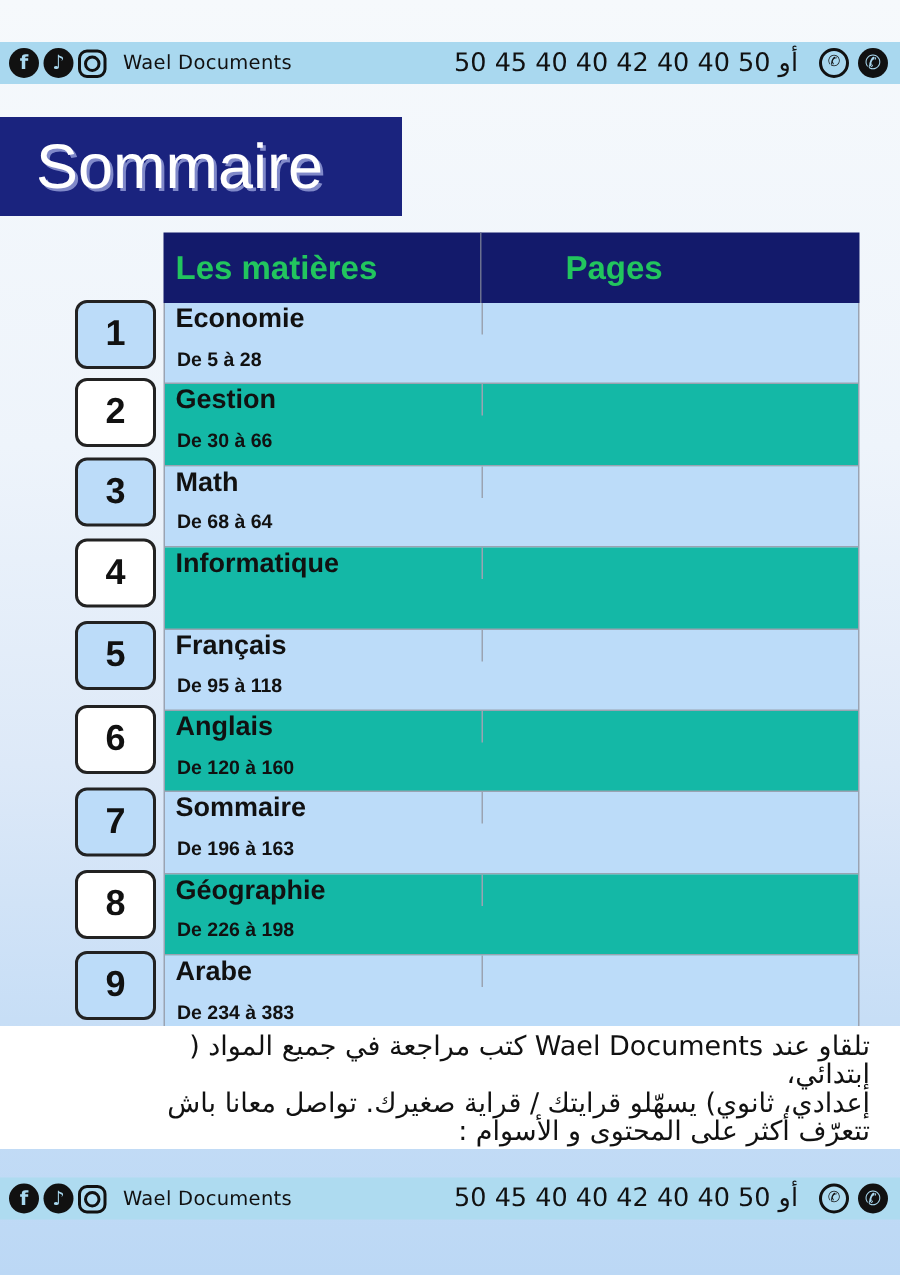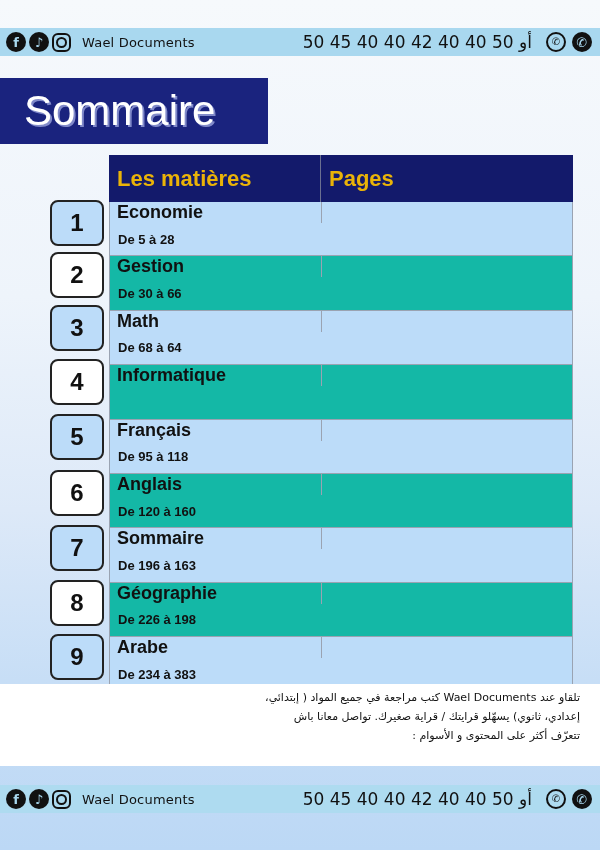--- a/index.html
+++ b/index.html
@@ -40,25 +40,25 @@
       display: flex; align-items: center; padding-left: 24px;
     }
     .title-banner span {
       font-family: "Liberation Sans", sans-serif; font-size: 42px; color: #fff;
       text-shadow: 2px 2px 0 #8089c9;
     }
 
     .table-wrap { position: absolute; left: 109px; top: 155px; width: 464px; }
     .thead { display: flex; height: 47px; background: #131a6b; }
     .thead div {
-      color: #eab308; font-family: "Liberation Sans", sans-serif; font-weight: bold; font-size: 22px;
+      color: #22c55e; font-family: "Liberation Sans", sans-serif; font-weight: bold; font-size: 22px;
       display: flex; align-items: center; padding-left: 8px;
     }
     .thead .c1 { width: 212px; border-right: 1px solid #6b7090; }
-    .thead .c2 { flex: 1; }
+    .thead .c2 { flex: 1; margin-left: 48px; }
     .row { display: flex; height: 54.4px; border-bottom: 1px solid #9aa3b2; flex-direction: column; }
     .row.odd { background: #bcdcf9; }
     .row.even { background: #14b8a6; }
     .row div {
       font-family: "Liberation Sans", sans-serif; font-weight: bold; font-size: 18px; color: #111;
       display: flex; align-items: center; padding-left: 7px;
     }
     .row .c1 { width: 212px; border-right: 1px solid #9aa3b2; }
     .row .c2 { flex: 1; padding-left: 8px; font-size: 13px; }
     .table-body { border-left: 1px solid #9aa3b2; border-right: 1px solid #9aa3b2; }
@@ -73,21 +73,21 @@
     .num-box.blue { background: #bcdcf9; }
     .num-box.white { background: #ffffff; }
 
     .info-band {
       position: absolute; left: 0; top: 684px; width: 600px; height: 82px;
       background: #ffffff;
     }
     .info-text {
       position: absolute; right: 20px; top: 688px; width: 480px;
       direction: rtl; text-align: right;
-      font-family: "DejaVu Sans", sans-serif; font-size: 11px; line-height: 19px; color: #111;
+      font-family: "DejaVu Sans", sans-serif; font-size: 18px; line-height: 19px; color: #111;
     }
   </style>
 </head>
 <body>
 
 <div class="contact-bar top">
   <div class="social">
     <span class="ico">f</span>
     <span class="ico">♪</span>
     <span class="ico insta"></span>

